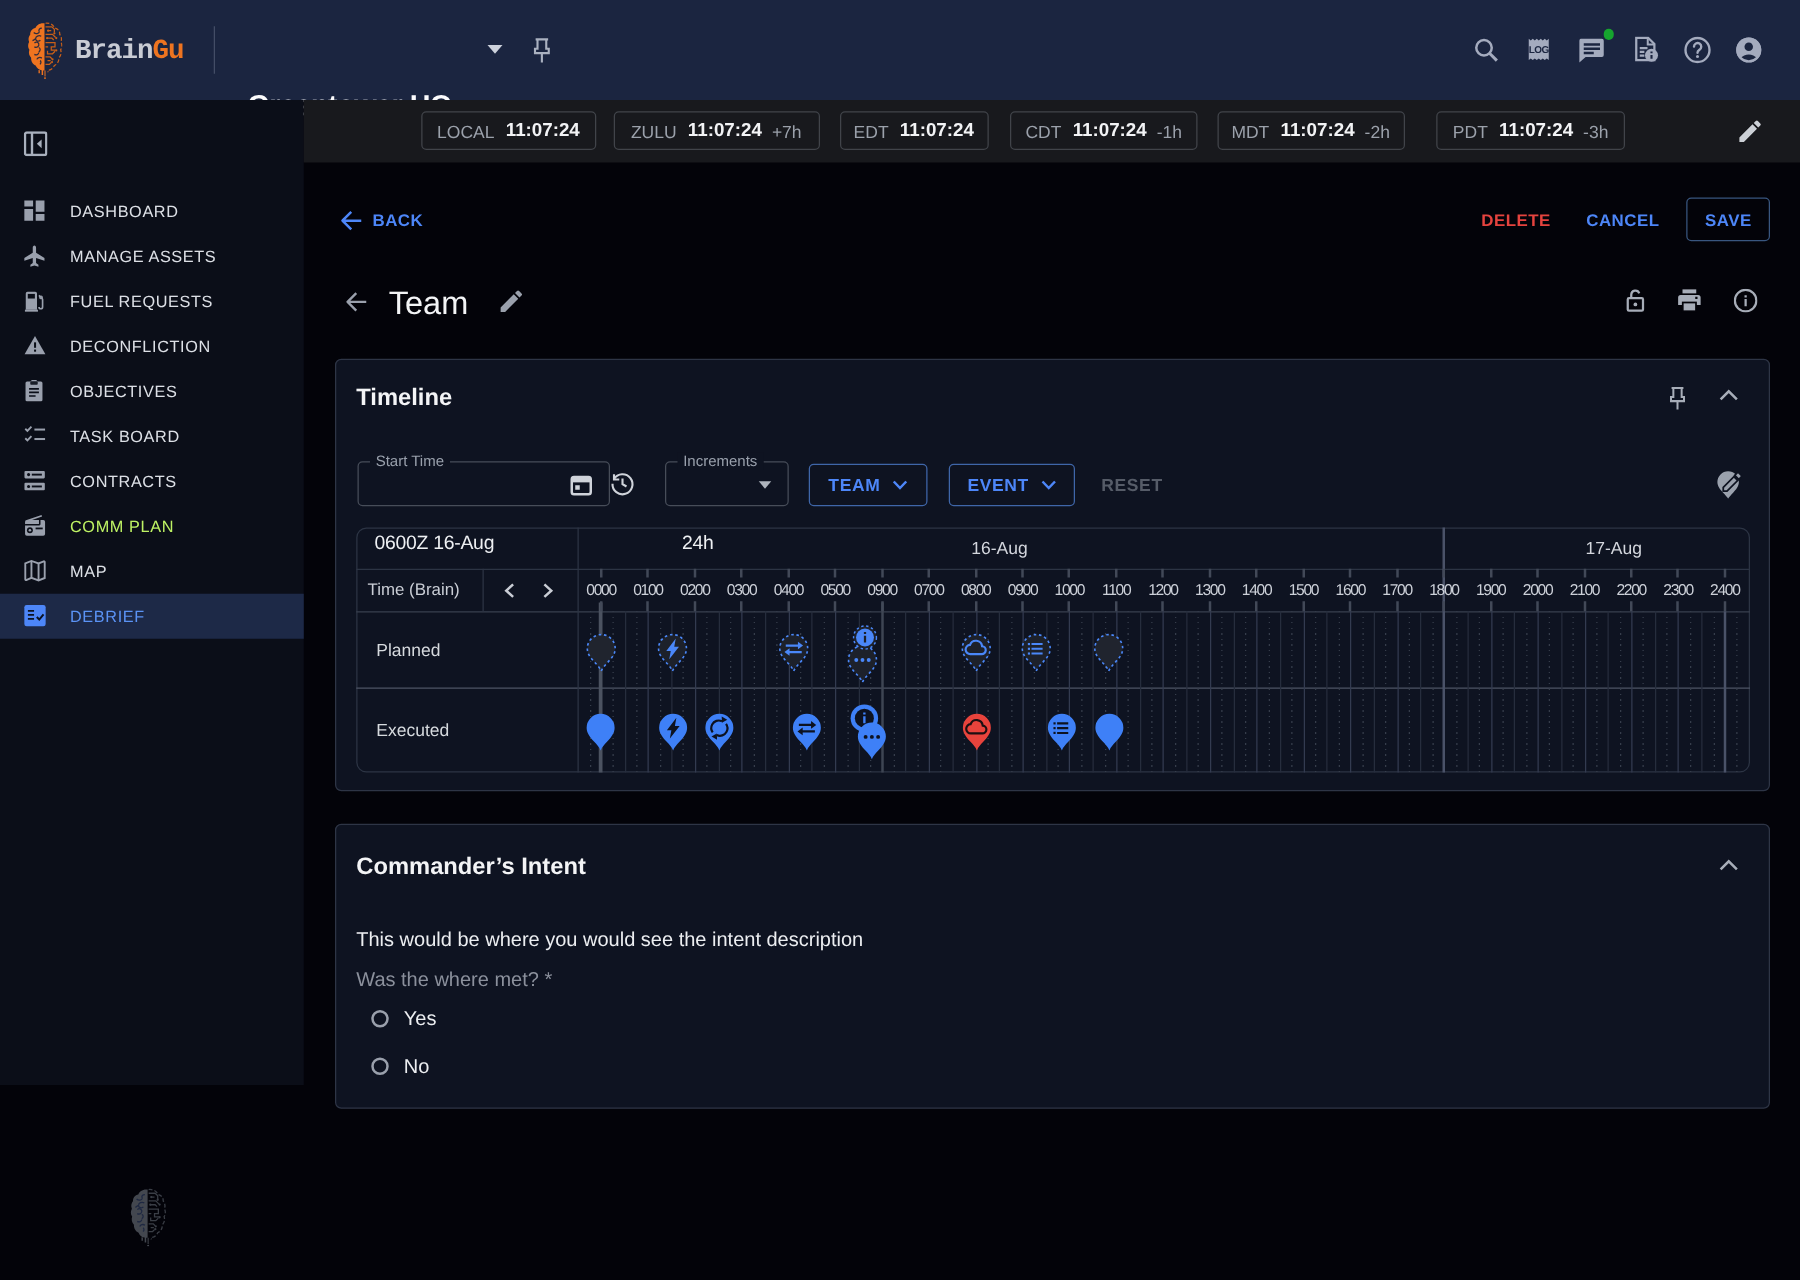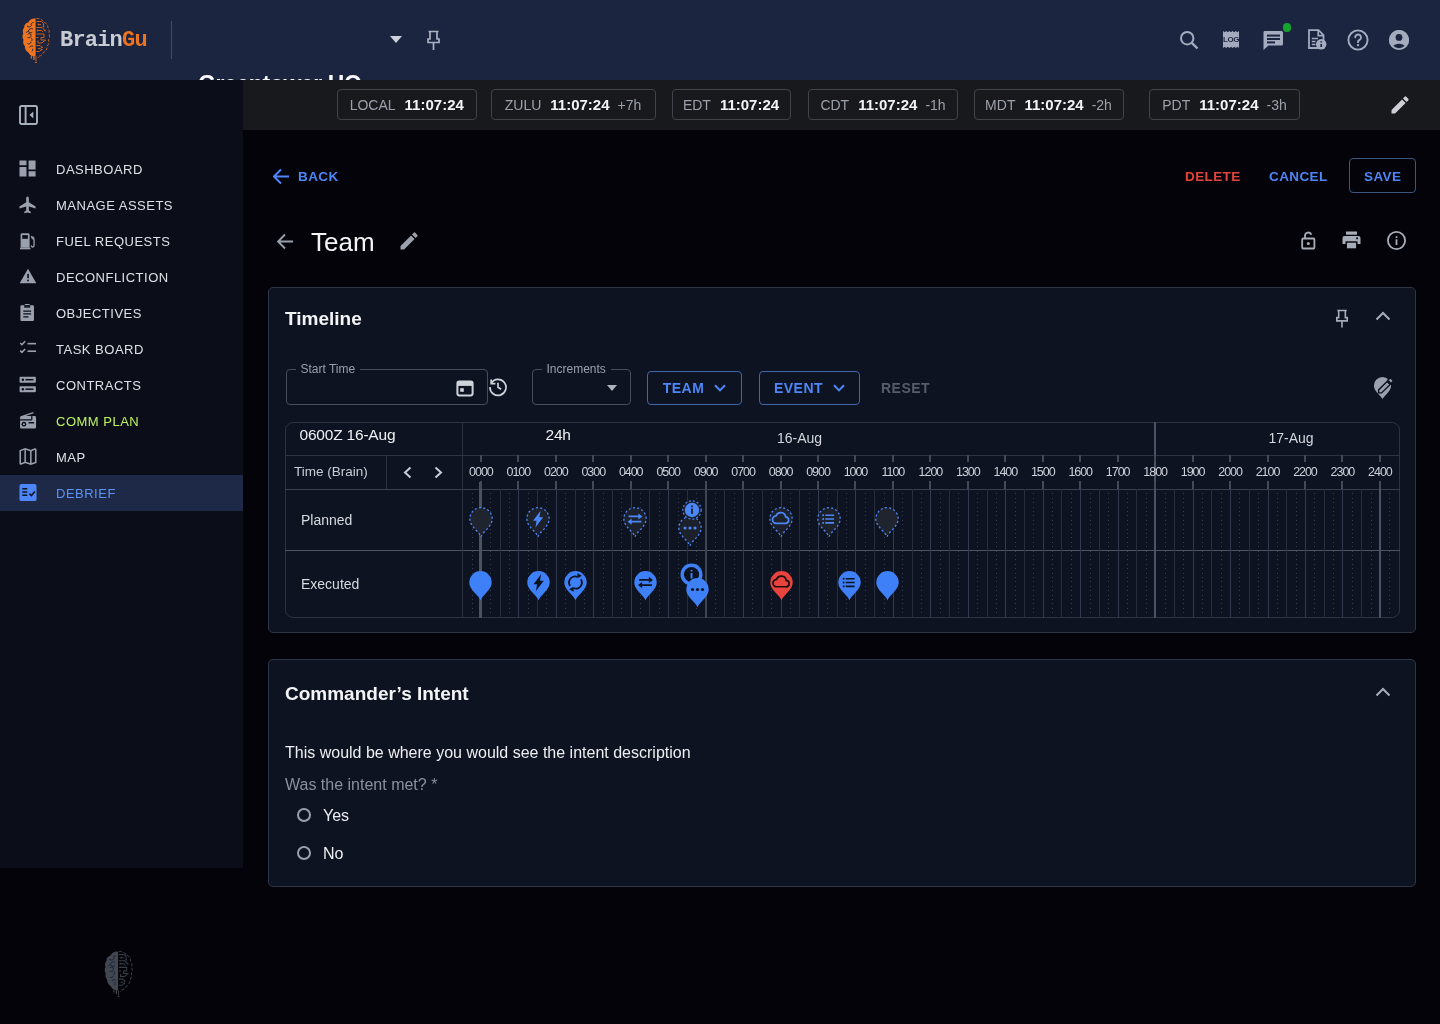--- a/index.html
+++ b/index.html
@@ -609,18 +609,18 @@
         <circle cx="11.5" cy="11.5" r="1.45"></circle>
         <circle cx="16.1" cy="11.5" r="1.45"></circle>
       </g>
     </svg>
 <div class="card" style="top:658.5px;height:228px;">
 <div class="abs" style="left:16px;top:23px;font-size:19px;font-weight:bold;color:#f3f4f6;">Commander’s Intent</div>
 <svg class="abs" style="left:1106px;top:27px" width="16" height="10" viewBox="0 0 16 10" fill="none" stroke="#a7adb8" stroke-width="2">
 <path d="M1.5 8.5 L8 2 L14.5 8.5"></path>
       </svg>
 <div class="abs" style="left:16px;top:84px;font-size:16px;color:#eceef1;">This would be where you would see the intent description</div>
-<div class="abs" style="left:16px;top:116px;font-size:16px;color:#8b909c;">Was the intent met? *</div>
+<div class="abs" style="left:16px;top:116px;font-size:16px;color:#8b909c;">Was the where met? *</div>
 <div class="abs" style="left:28px;top:148px;width:14px;height:14px;border:2px solid #9aa0ac;border-radius:50%;"></div>
 <div class="abs" style="left:54px;top:147px;font-size:16px;color:#eceef1;">Yes</div>
 <div class="abs" style="left:28px;top:186px;width:14px;height:14px;border:2px solid #9aa0ac;border-radius:50%;"></div>
 <div class="abs" style="left:54px;top:185px;font-size:16px;color:#eceef1;">No</div>
 </div>
 </div>
 </body></html>

